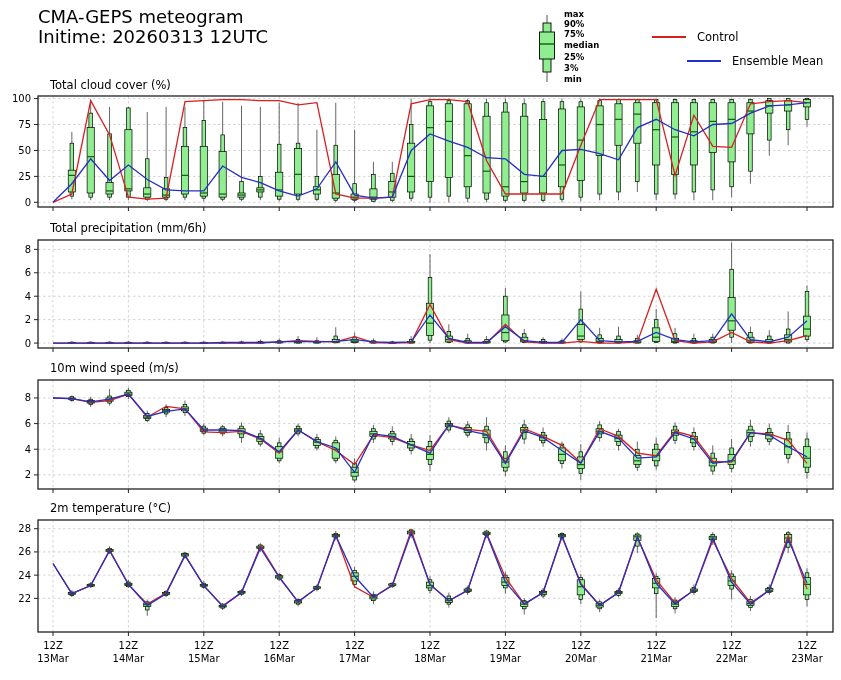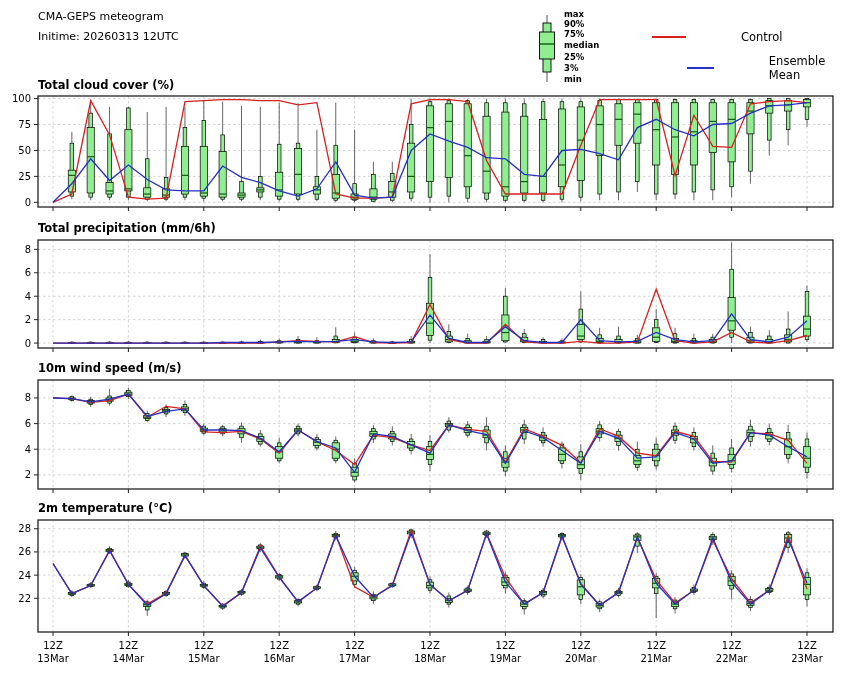--- a/index.html
+++ b/index.html
@@ -1,26 +1,26 @@
 <!DOCTYPE html>
 <html><head>
 <meta charset="utf-8">
 <style>
   html,body{margin:0;padding:0;background:#fff;}
   #fig{position:relative;width:841px;height:680px;background:#ffffff;
        font-family:"DejaVu Sans","Liberation Sans",sans-serif;color:#000;overflow:hidden;}
-  .hdr{position:absolute;left:38px;top:7px;font-size:11px;line-height:19.5px;}
-  .ptitle{position:absolute;left:38px;font-size:11.5px;font-weight:bold;}
+  .hdr{position:absolute;left:38px;top:7px;font-size:18px;line-height:19.5px;}
+  .ptitle{position:absolute;left:50px;font-size:11.5px;}
   #t0{top:78px}#t1{top:221px}#t2{top:361px}#t3{top:501px}
   .blegend{position:absolute;left:534px;top:10px;width:110px;height:76px;font-weight:bold;}
   .blegend svg{position:absolute;left:0;top:2px;}
   .blab{position:absolute;left:30px;font-size:8.5px;line-height:8.5px;}
   .lrow{position:absolute;display:flex;align-items:center;gap:11px;}
   .lrow .sw{display:inline-block;width:34px;height:2px;}
-  .lrow .lt{font-size:11.5px;margin-left:44px;}
+  .lrow .lt{font-size:11.5px;}
   #chart-svg{position:absolute;left:0;top:0;}
   #chart-svg text{font-family:"DejaVu Sans","Liberation Sans",sans-serif;}
 </style>
 </head>
 <body>
 
 <div id="fig">
 
   <div class="hdr">
     <div>CMA-GEPS meteogram</div>

